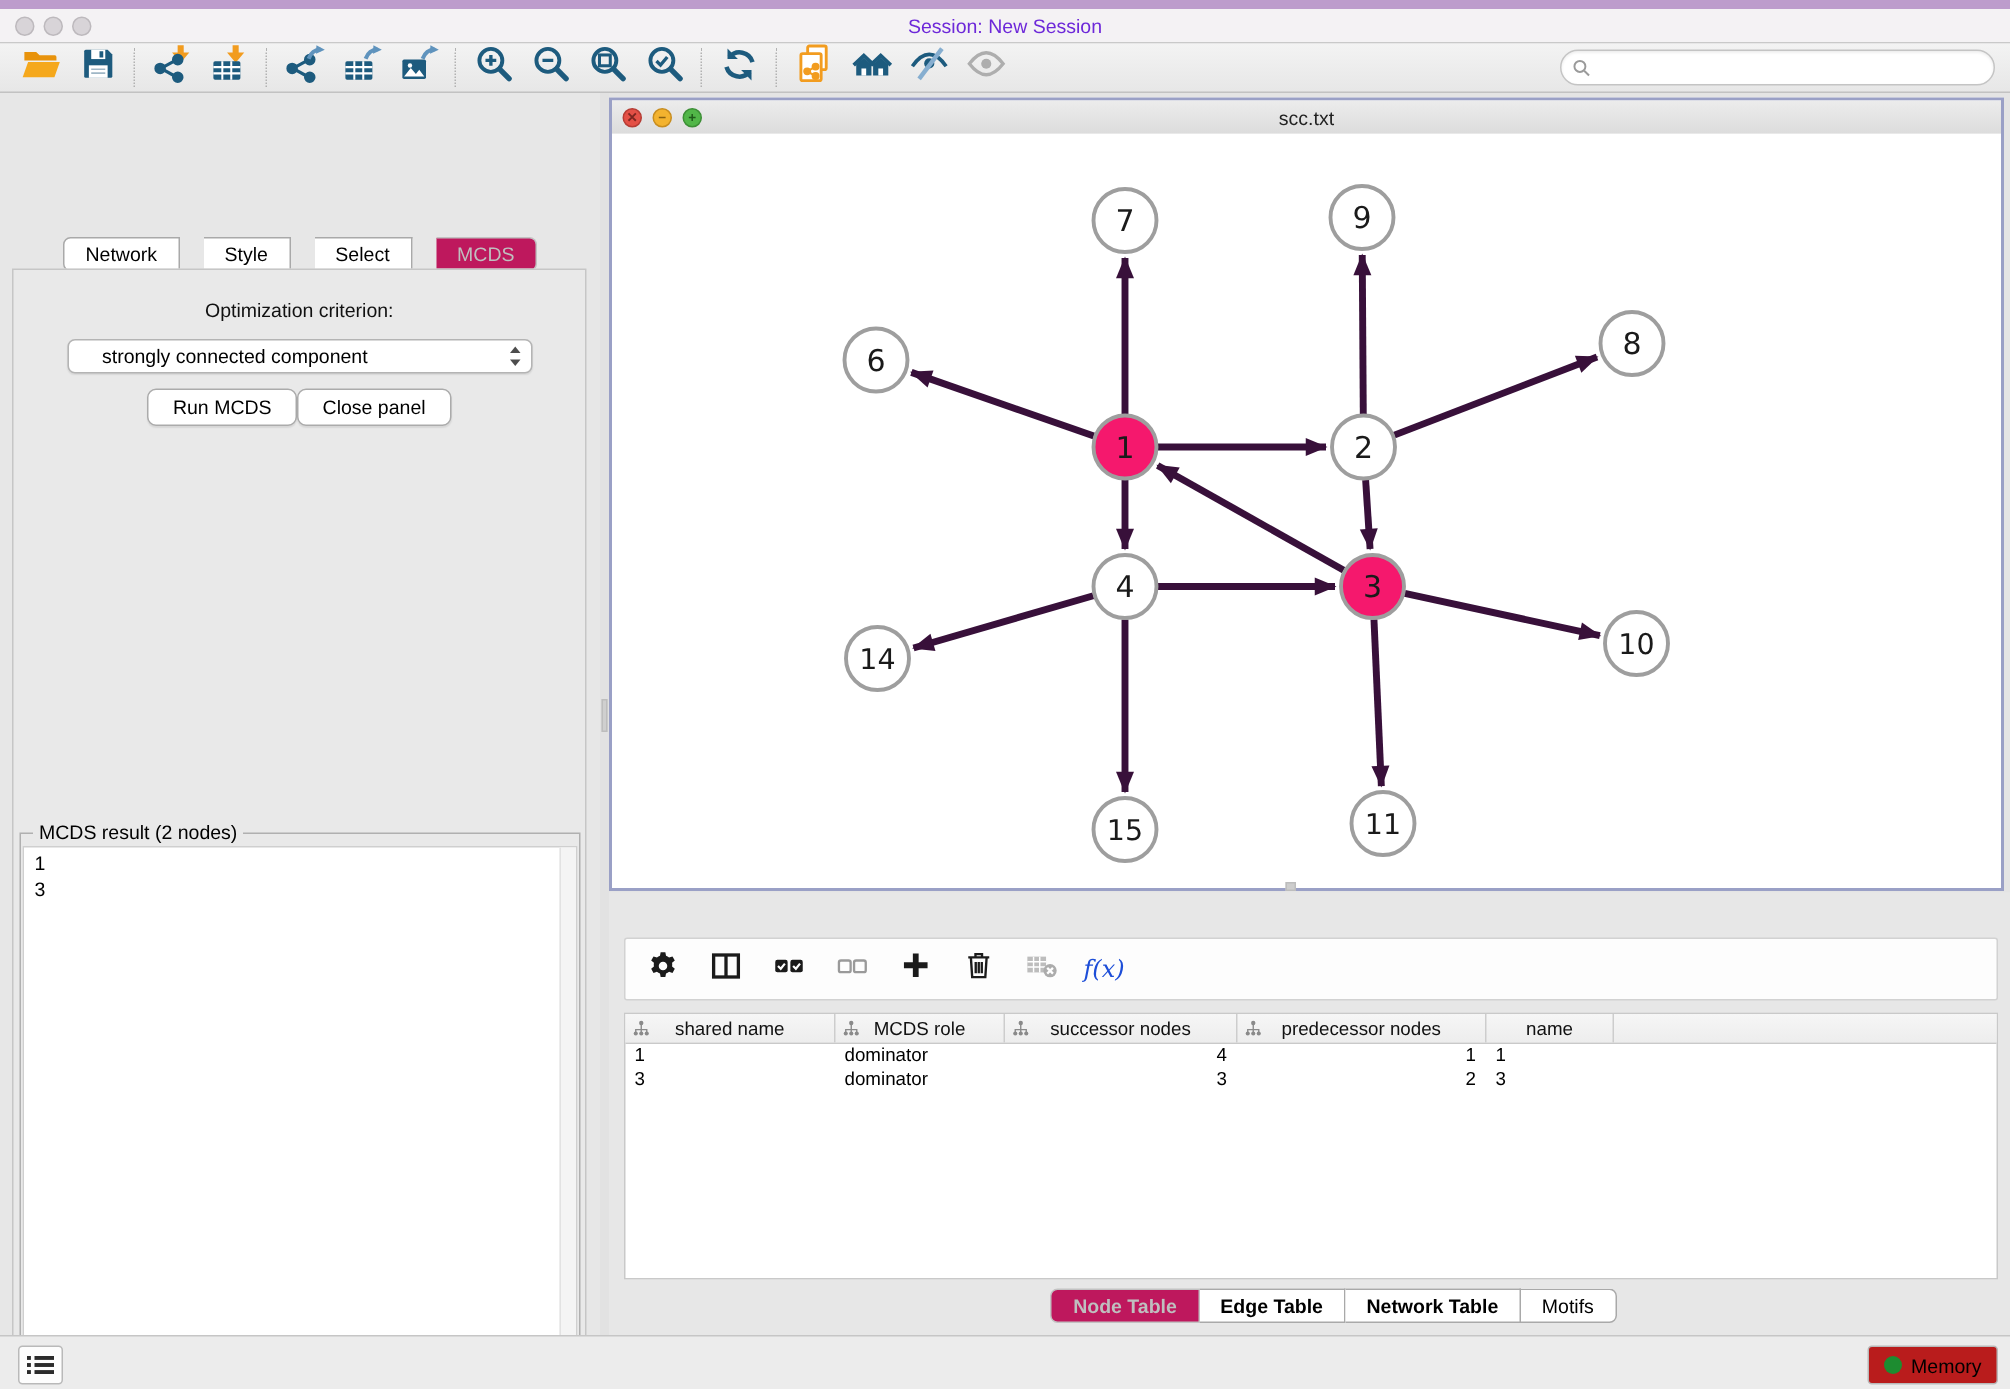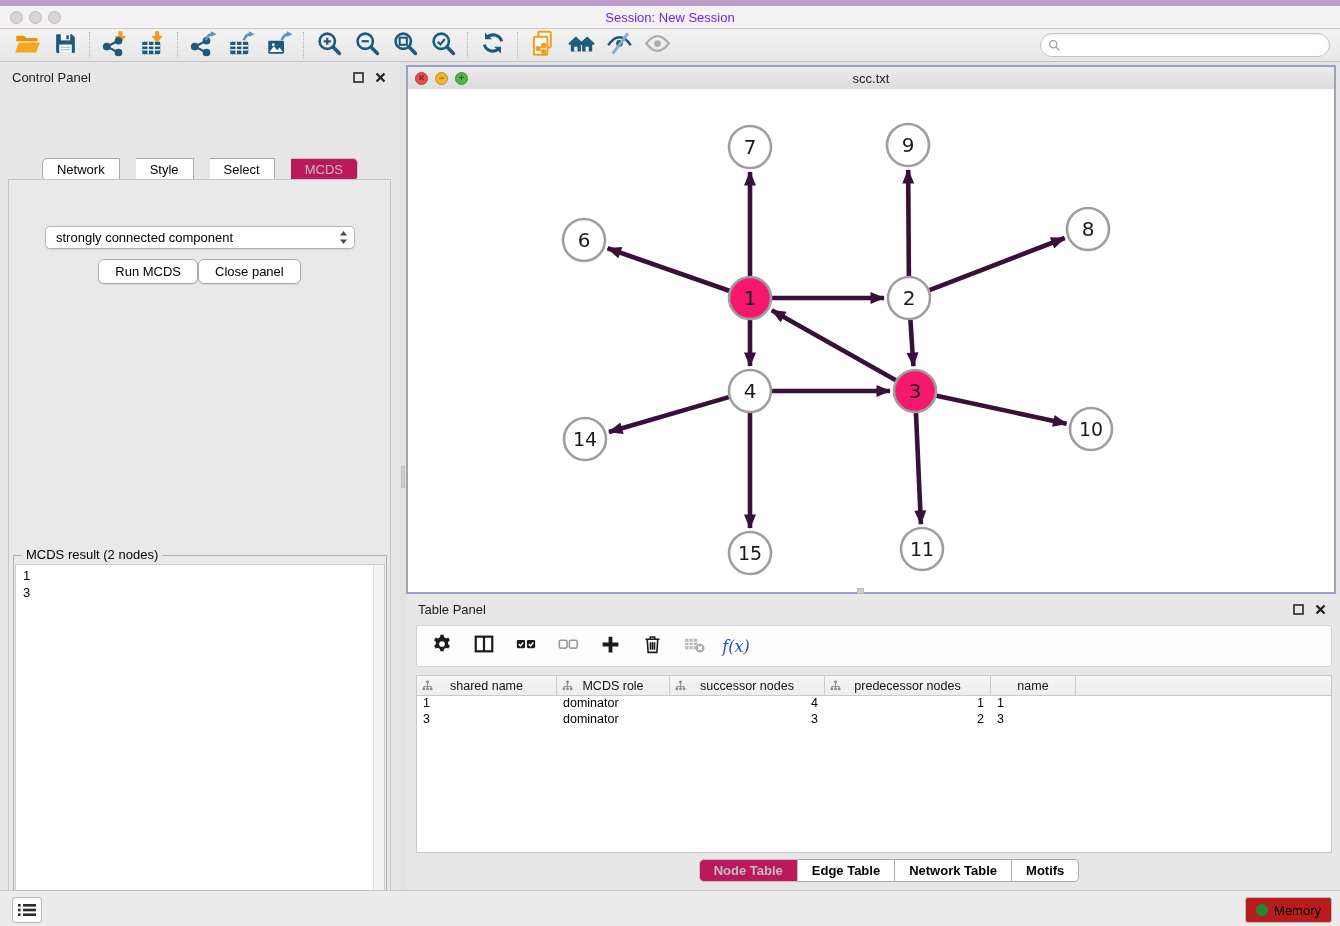--- a/index.html
+++ b/index.html
@@ -35,21 +35,21 @@
   .seg{font-size:13px;padding:3px 14px;background:#fff;border:1px solid #a9a9a9;border-left:none;color:#000;}
   .seg:first-child{border-left:1px solid #a9a9a9;border-radius:5px 0 0 5px;}
   .seg:last-child{border-radius:0 5px 5px 0;}
   .seg.active{background:#be185d;color:#bfbfbf;border-color:#c2c2c2;}
   .cp-body{position:absolute;left:8px;top:117px;width:383px;height:761px;background:#e9e9e9;
     border:1px solid #c6c6c6;box-sizing:border-box;}
   .opt-label{margin-top:19px;text-align:center;font-size:13px;color:#111;}
   .combo{position:absolute;left:36px;top:46px;width:310px;height:23px;background:#fff;
     border:1px solid #b4b4b4;border-radius:5px;display:flex;align-items:center;box-sizing:border-box;
     box-shadow:0 1px 1px rgba(0,0,0,.08);}
-  .combo .val{font-size:13px;margin-left:10px;color:#000;flex:1;}
+  .combo .val{font-size:13px;margin-left:22px;color:#000;flex:1;}
   .combo .stepper{margin-right:6px;display:flex;align-items:center;}
   .cp-buttons{position:absolute;left:0;top:79px;width:100%;display:flex;justify-content:center;}
   .aqua-btn{background:#fff;border:1px solid #ababab;border-radius:6px;font-size:13px;padding:4px 16px;
     color:#000;box-shadow:0 1px 1px rgba(0,0,0,.08);}
   .result-group{position:absolute;left:4px;top:375px;width:372px;height:377px;border:1px solid #b0b0b0;}
   .result-legend{position:absolute;left:8px;top:-9px;background:#e9e9e9;padding:0 4px;font-size:13px;color:#000;}
   .result-area{position:absolute;left:1px;top:8px;right:1px;bottom:1px;background:#fff;border:1px solid #cfcfcf;}
   .result-lines{padding:2px 0 0 7px;font-size:13px;color:#000;line-height:17px;white-space:pre;}
   .result-scroll{position:absolute;right:0;top:0;bottom:0;width:10px;background:#f4f4f4;border-left:1px solid #e2e2e2;}
   
@@ -252,41 +252,28 @@
     <div class="search-box">
     <svg width="13" height="13" viewBox="0 0 16 16">
         <circle cx="6.5" cy="6.5" r="4.5" fill="none" stroke="#9a9a9a" stroke-width="1.6"></circle>
         <path d="M10 10l4 4" stroke="#9a9a9a" stroke-width="1.6"></path>
       </svg>
     <input style="border: none; outline: none; flex: 1 1 0%; font-size: 12px; background: transparent; margin-left: 4px; font-family: &quot;Liberation Sans&quot;, sans-serif;" placeholder="">
   </div>
   </div>
 
 <div class="control-panel">
-  <div class="panel-head">
-    <span class="p-title">Control Panel</span>
-    <span class="spacer"></span>
-    <span class="mini-btn">
-        <svg width="11" height="11" viewBox="0 0 11 11">
-          <rect x="1" y="1" width="9" height="9" fill="none" stroke="#333" stroke-width="1.7"></rect>
-        </svg>
-      </span>
-    <span class="mini-btn">
-        <svg width="11" height="11" viewBox="0 0 11 11">
-          <path d="M1.5 1.5l8 8M9.5 1.5l-8 8" stroke="#1d1d1d" stroke-width="2.2"></path>
-        </svg>
-      </span>
-  </div>
   <div class="cp-tabs" id="cp-tabs">
       <div class="seg">Network</div>
       <div class="seg">Style</div>
       <div class="seg">Select</div>
       <div class="seg active">MCDS</div>
     </div>
   <div class="cp-body">
+    <div class="opt-label">Optimization criterion:</div>
     <div class="combo">
       <span class="val">strongly connected component</span>
       <span class="stepper">
         <svg width="9" height="15" viewBox="0 0 9 15">
             <path d="M4.5 1L8 5.4H1z" fill="#4d4d4d"></path>
             <path d="M4.5 14L1 9.6h7z" fill="#4d4d4d"></path>
           </svg>
       </span>
     </div>
     <div class="cp-buttons">
@@ -385,34 +372,20 @@
           <circle cx="514" cy="460" r="21" fill="#ffffff" stroke="#9e9e9e" stroke-width="2.6"></circle>
           <text x="514" y="460" text-anchor="middle" dy="0.36em" font-family="DejaVu Sans, sans-serif" font-size="19" fill="#1a1a1a">11</text>
         </g>
       </svg>
   </div>
 </div>
 
 <div class="h-grip"></div>
 
 <div class="table-panel">
-  <div class="panel-head" style="height:28px;">
-    <span class="p-title">Table Panel</span>
-    <span class="spacer"></span>
-    <span class="mini-btn">
-        <svg width="11" height="11" viewBox="0 0 11 11">
-          <rect x="1" y="1" width="9" height="9" fill="none" stroke="#333" stroke-width="1.7"></rect>
-        </svg>
-      </span>
-    <span class="mini-btn">
-        <svg width="11" height="11" viewBox="0 0 11 11">
-          <path d="M1.5 1.5l8 8M9.5 1.5l-8 8" stroke="#1d1d1d" stroke-width="2.2"></path>
-        </svg>
-      </span>
-  </div>
   <div class="tp-toolbar" id="tp-toolbar">
       <div class="tp-icon">
         <span><svg viewBox="0 0 24 24" width="22" height="22">
             <g fill="#1b1b1b">
               <path d="M10.3 2h3.4l.5 2.6a7.6 7.6 0 0 1 2.2 1.3l2.5-.9 1.7 3-2 1.7a7 7 0 0 1 0 2.6l2 1.7-1.7 3-2.5-.9a7.6 7.6 0 0 1-2.2 1.3l-.5 2.6h-3.4l-.5-2.6a7.6 7.6 0 0 1-2.2-1.3l-2.5.9-1.7-3 2-1.7a7 7 0 0 1 0-2.6l-2-1.7 1.7-3 2.5.9a7.6 7.6 0 0 1 2.2-1.3z"></path>
               <circle cx="12" cy="12" r="3.1" fill="#fdfdfd"></circle>
             </g>
           </svg></span>
       </div>
       <div class="tp-icon">
@@ -529,21 +502,21 @@
           <div class="g-cell" style="width: 155px; text-align: right;">3</div>
           <div class="g-cell" style="width: 166px; text-align: right;">2</div>
           <div class="g-cell" style="width: 85px; text-align: left;">3</div>
         </div>
       </div>
   </div>
   <div class="tp-tabs" id="tp-tabs">
       <div class="seg active" style="font-weight: bold;">Node Table</div>
       <div class="seg" style="font-weight: bold;">Edge Table</div>
       <div class="seg" style="font-weight: bold;">Network Table</div>
-      <div class="seg" style="font-weight: bold;">Motifs</div>
+      <div class="seg" style="font-weight: normal;">Motifs</div>
     </div>
 </div>
 
 <div class="status-bar">
   <div class="status-left-btn">
     <svg width="18" height="14" viewBox="0 0 18 14">
         <g fill="#2b2b2b">
           <rect x="0" y="1" width="2.6" height="2.6"></rect>
           <rect x="5" y="1" width="13" height="2.6"></rect>
           <rect x="0" y="5.7" width="2.6" height="2.6"></rect>

